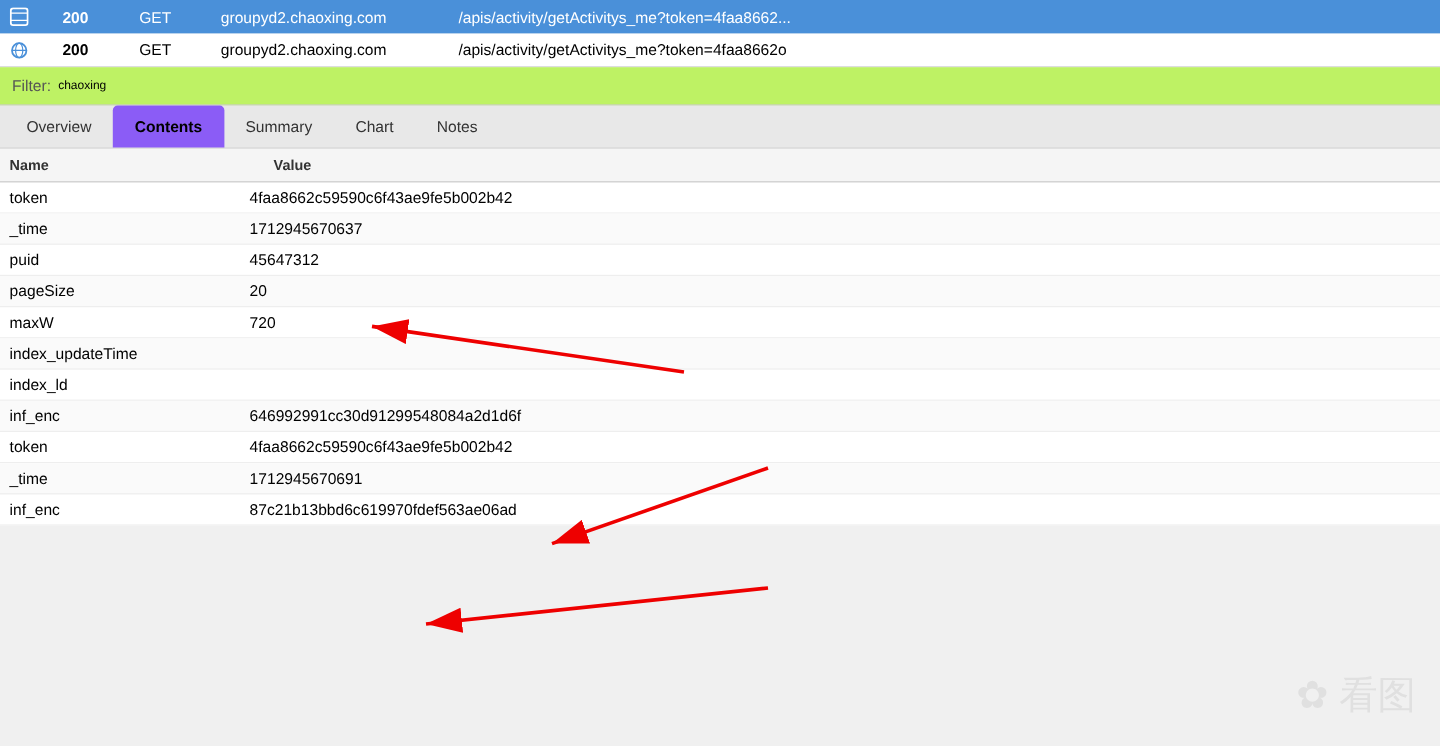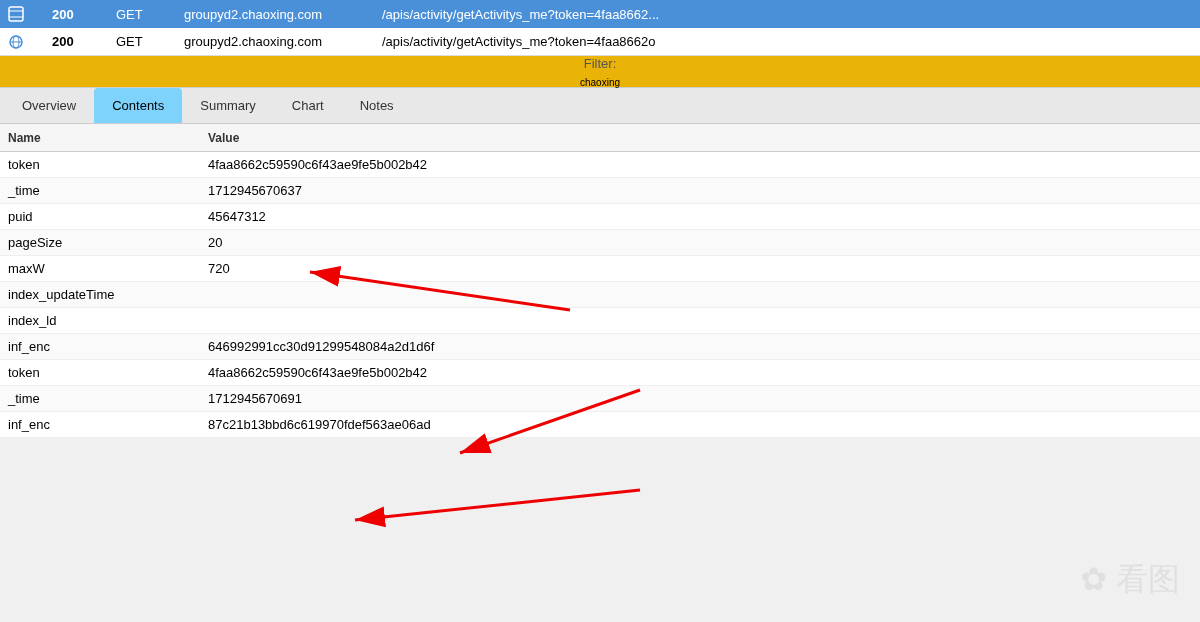--- a/index.html
+++ b/index.html
@@ -48,24 +48,23 @@
       text-overflow: ellipsis;
       margin-left: 10px;
     }
 
     
     .filter-bar {
       display: flex;
       align-items: center;
       height: 32px;
       padding: 0 10px;
-      background: #eab308;
+      background: #bef264;
       border-bottom: 1px solid #ccc;
       gap: 6px;
-      flex-direction: column;
     }
     .filter-label {
       font-weight: 500;
       color: #555;
     }
     .filter-value {
       color: #000;
       font-size: 10px;
     }
 
@@ -82,37 +81,38 @@
       padding: 0 18px;
       height: 100%;
       display: flex;
       align-items: center;
       cursor: pointer;
       font-size: 13px;
       color: #333;
       border-radius: 4px 4px 0 0;
     }
     .tab-item.active {
-      background: #7dd3fc;
-      font-weight: 400;
+      background: #8b5cf6;
+      font-weight: 700;
       color: #000;
     }
 
     
     .data-table {
       background: #fff;
       width: 100%;
     }
     .table-header {
       display: flex;
       height: 28px;
       align-items: center;
       border-bottom: 1px solid #ccc;
       background: #f5f5f5;
       padding: 0 8px;
+      gap: 20px;
     }
     .col-name {
       width: 200px;
       font-weight: 600;
       color: #333;
       font-size: 12px;
     }
     .col-value {
       flex: 1;
       font-weight: 600;

